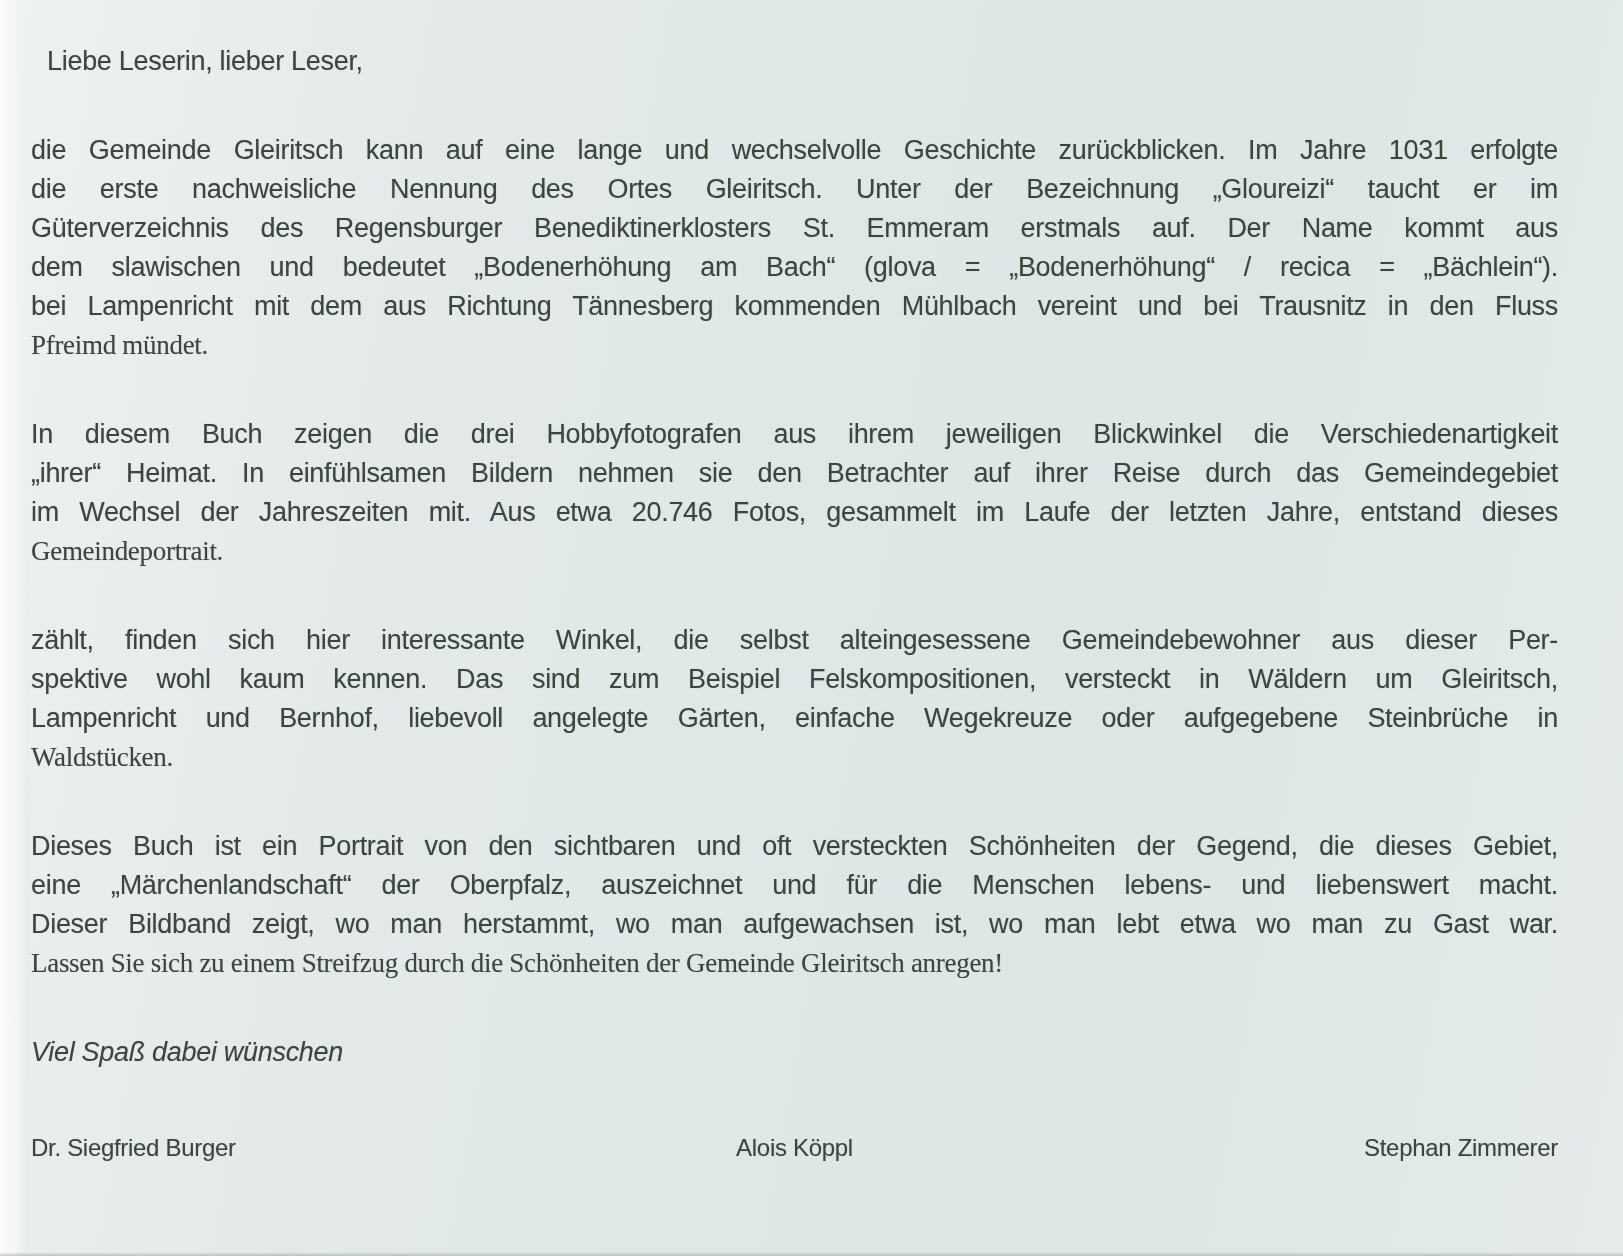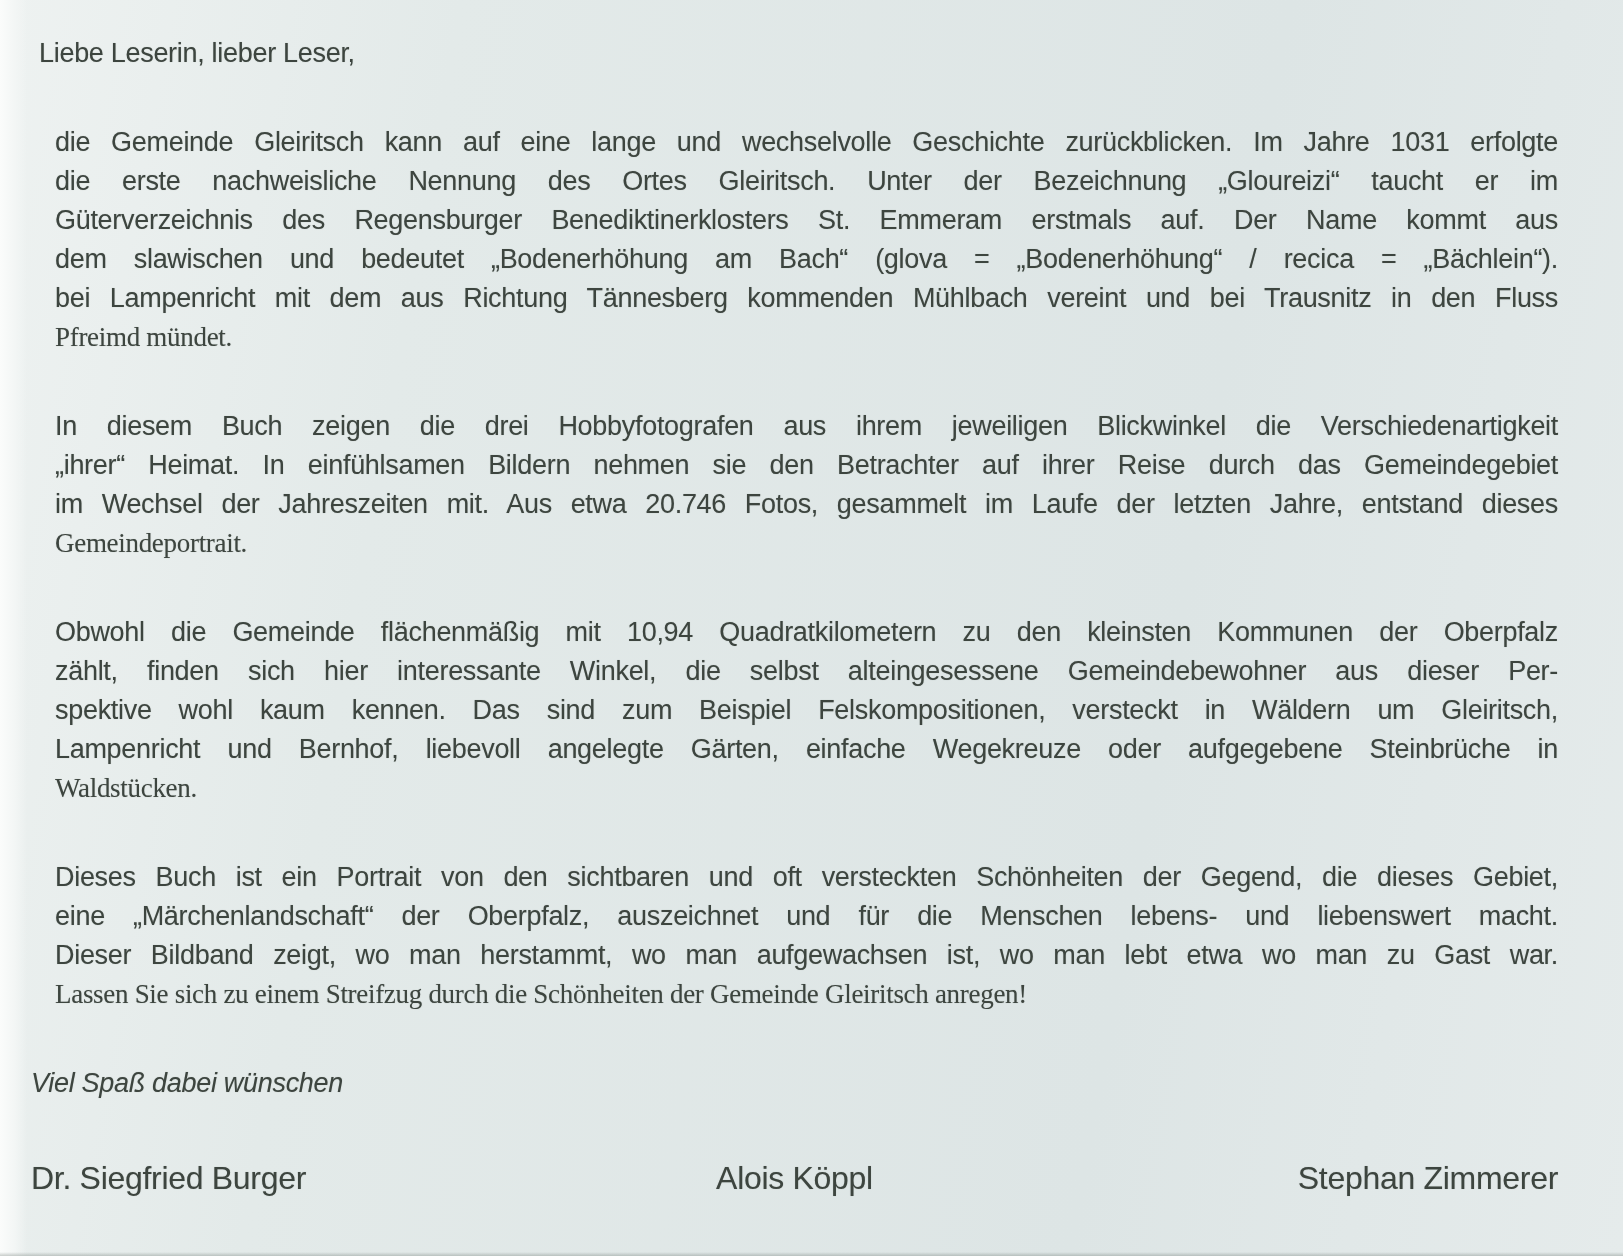--- a/index.html
+++ b/index.html
@@ -34,47 +34,46 @@
     box-sizing: border-box;
     padding: 26px 65px 0 31px;
     width: 100%;
     height: 100%;
     font-size: 27px;
     line-height: 39px;
     letter-spacing: -0.3px;
     text-shadow: 0 0 1px rgba(61,69,63,0.30);
   }
   .salutation {
-    margin: 8px;
+    margin: 16px;
   }
   .para {
     margin: 50px 0 0 0;
   }
   .line {
     display: block;
     text-align: justify;
     text-align-last: justify;
     white-space: normal;
-    margin-left: 24px;
   }
   .line.last {
     text-align: left;
     text-align-last: auto;
     font-family: Liberation Serif, serif;
   }
   .closing {
     margin: 50px 0 0 0;
     font-style: italic;
   }
   .signatures {
     margin: 56px 0 0 0;
     display: grid;
     grid-template-columns: 1fr auto 1fr;
     align-items: baseline;
-    font-size: 32px;
+    font-size: 24px;
   }
   .signature-left   { text-align: left; }
   .signature-center { text-align: center; }
   .signature-right  { text-align: right; padding-left: 22px; }
 </style>
 </head>
 <body>
 
 <div class="scan-left-strip"></div>
 
@@ -91,21 +90,20 @@
         <span class="line">bei Lampenricht mit dem aus Richtung Tännesberg kommenden Mühlbach vereint und bei Trausnitz in den Fluss</span>
         <span class="line last">Pfreimd mündet.</span>
       </p>
       <p class="para">
         <span class="line">In diesem Buch zeigen die drei Hobbyfotografen aus ihrem jeweiligen Blickwinkel die Verschiedenartigkeit</span>
         <span class="line">„ihrer“ Heimat. In einfühlsamen Bildern nehmen sie den Betrachter auf ihrer Reise durch das Gemeindegebiet</span>
         <span class="line">im Wechsel der Jahreszeiten mit. Aus etwa 20.746 Fotos, gesammelt im Laufe der letzten Jahre, entstand dieses</span>
         <span class="line last">Gemeindeportrait.</span>
       </p>
       <p class="para">
-        <span class="line">Obwohl die Gemeinde flächenmäßig mit 10,94 Quadratkilometern zu den kleinsten Kommunen der Oberpfalz</span>
         <span class="line">zählt, finden sich hier interessante Winkel, die selbst alteingesessene Gemeindebewohner aus dieser Per-</span>
         <span class="line">spektive wohl kaum kennen. Das sind zum Beispiel Felskompositionen, versteckt in Wäldern um Gleiritsch,</span>
         <span class="line">Lampenricht und Bernhof, liebevoll angelegte Gärten, einfache Wegekreuze oder aufgegebene Steinbrüche in</span>
         <span class="line last">Waldstücken.</span>
       </p>
       <p class="para">
         <span class="line">Dieses Buch ist ein Portrait von den sichtbaren und oft versteckten Schönheiten der Gegend, die dieses Gebiet,</span>
         <span class="line">eine „Märchenlandschaft“ der Oberpfalz, auszeichnet und für die Menschen lebens- und liebenswert macht.</span>
         <span class="line">Dieser Bildband zeigt, wo man herstammt, wo man aufgewachsen ist, wo man lebt etwa wo man zu Gast war.</span>
         <span class="line last">Lassen Sie sich zu einem Streifzug durch die Schönheiten der Gemeinde Gleiritsch anregen!</span>

